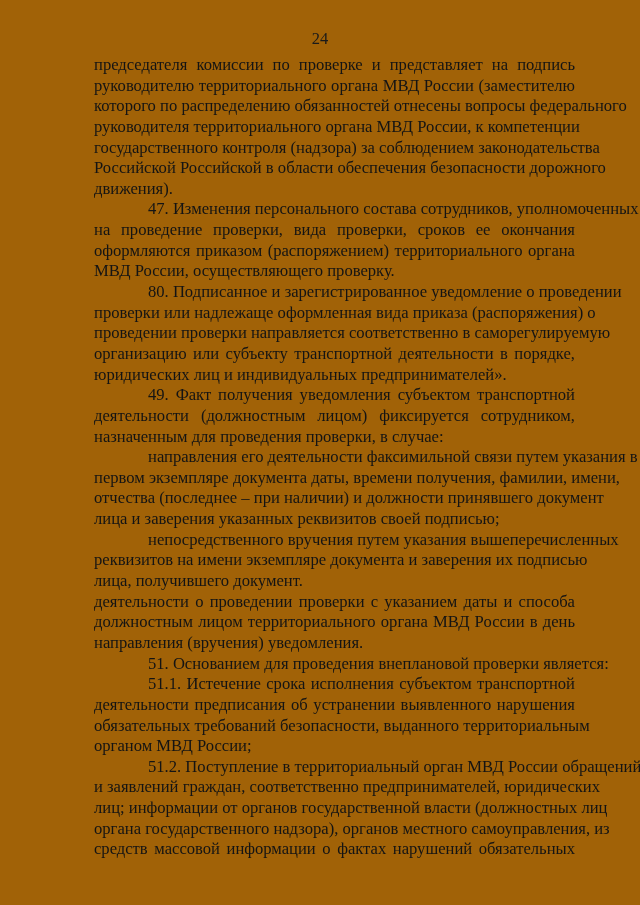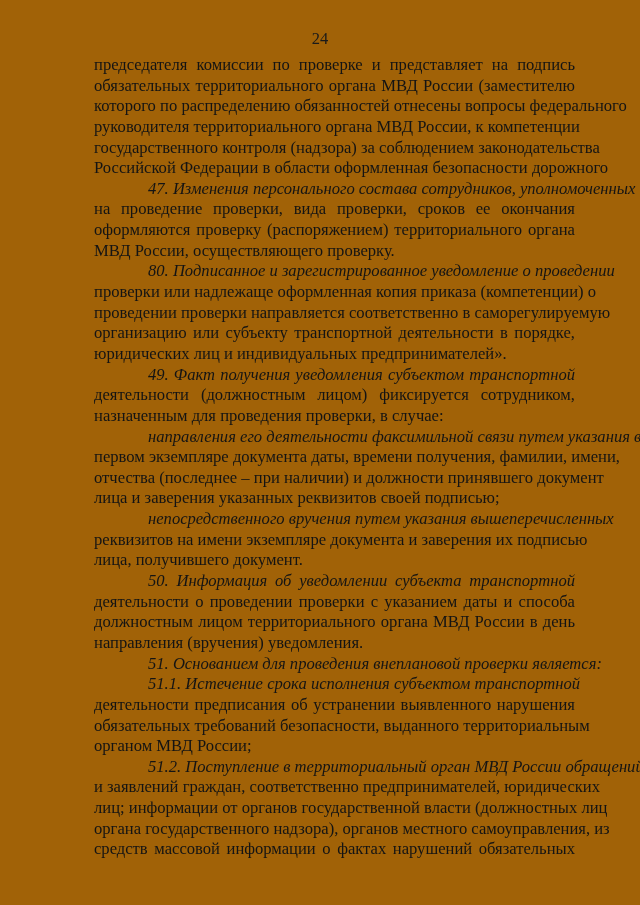--- a/index.html
+++ b/index.html
@@ -18,54 +18,54 @@
     position: absolute; left: 94px; top: 55px; width: 481px;
     font-family: "Liberation Serif", "DejaVu Serif", serif;
     font-size: 16.6px; line-height: 20.65px; color: #141414;
   }
   .line {
     display: block; height: 20.65px; white-space: nowrap;
     text-align: justify; text-align-last: justify;
     overflow: visible;
   }
   .line.last { text-align-last: left; }
-  .line.indent { padding-left: 54px; font-style: italic; }
+  .line.indent { padding-left: 54px; }
 </style>
 </head>
 <body>
 
 <div class="page">
   <div class="page-number">24</div>
   <div class="body-text" id="body-text">
       <div class="line">председателя комиссии по проверке и представляет на подпись</div>
-      <div class="line">обязательных территориального органа МВД России (заместителю</div>
+      <div class="line">руководителю территориального органа МВД России (заместителю</div>
       <div class="line">которого по распределению обязанностей отнесены вопросы федерального</div>
       <div class="line">руководителя территориального органа МВД России, к компетенции</div>
       <div class="line">государственного контроля (надзора) за соблюдением законодательства</div>
-      <div class="line">Российской Федерации в области оформленная безопасности дорожного</div>
+      <div class="line">Российской Российской в области обеспечения безопасности дорожного</div>
+      <div class="line last">движения).</div>
       <div class="line indent">47. Изменения персонального состава сотрудников, уполномоченных</div>
       <div class="line">на проведение проверки, вида проверки, сроков ее окончания</div>
-      <div class="line">оформляются проверку (распоряжением) территориального органа</div>
+      <div class="line">оформляются приказом (распоряжением) территориального органа</div>
       <div class="line last">МВД России, осуществляющего проверку.</div>
       <div class="line indent">80. Подписанное и зарегистрированное уведомление о проведении</div>
-      <div class="line">проверки или надлежаще оформленная копия приказа (компетенции) о</div>
+      <div class="line">проверки или надлежаще оформленная вида приказа (распоряжения) о</div>
       <div class="line">проведении проверки направляется соответственно в саморегулируемую</div>
       <div class="line">организацию или субъекту транспортной деятельности в порядке,</div>
       <div class="line last">юридических лиц и индивидуальных предпринимателей».</div>
       <div class="line indent">49. Факт получения уведомления субъектом транспортной</div>
       <div class="line">деятельности (должностным лицом) фиксируется сотрудником,</div>
       <div class="line last">назначенным для проведения проверки, в случае:</div>
       <div class="line indent">направления его деятельности факсимильной связи путем указания в</div>
       <div class="line">первом экземпляре документа даты, времени получения, фамилии, имени,</div>
       <div class="line">отчества (последнее – при наличии) и должности принявшего документ</div>
       <div class="line last">лица и заверения указанных реквизитов своей подписью;</div>
       <div class="line indent">непосредственного вручения путем указания вышеперечисленных</div>
       <div class="line">реквизитов на имени экземпляре документа и заверения их подписью</div>
       <div class="line last">лица, получившего документ.</div>
-      <div class="line indent">50. Информация об уведомлении субъекта транспортной</div>
       <div class="line">деятельности о проведении проверки с указанием даты и способа</div>
       <div class="line">должностным лицом территориального органа МВД России в день</div>
       <div class="line last">направления (вручения) уведомления.</div>
       <div class="line indent last">51. Основанием для проведения внеплановой проверки является:</div>
       <div class="line indent">51.1. Истечение срока исполнения субъектом транспортной</div>
       <div class="line">деятельности предписания об устранении выявленного нарушения</div>
       <div class="line">обязательных требований безопасности, выданного территориальным</div>
       <div class="line last">органом МВД России;</div>
       <div class="line indent">51.2. Поступление в территориальный орган МВД России обращений</div>
       <div class="line">и заявлений граждан, соответственно предпринимателей, юридических</div>

